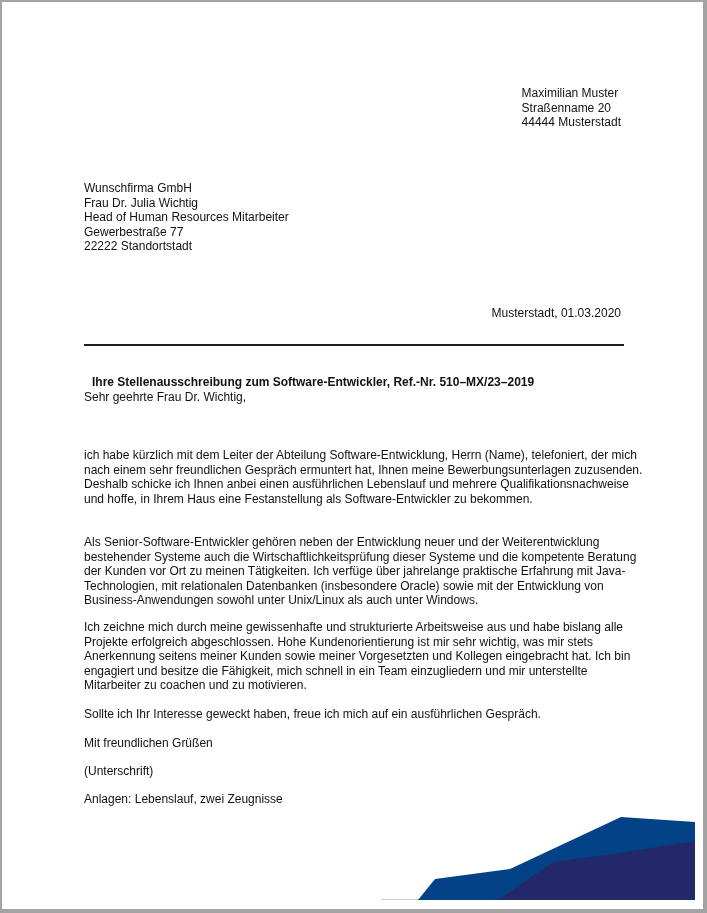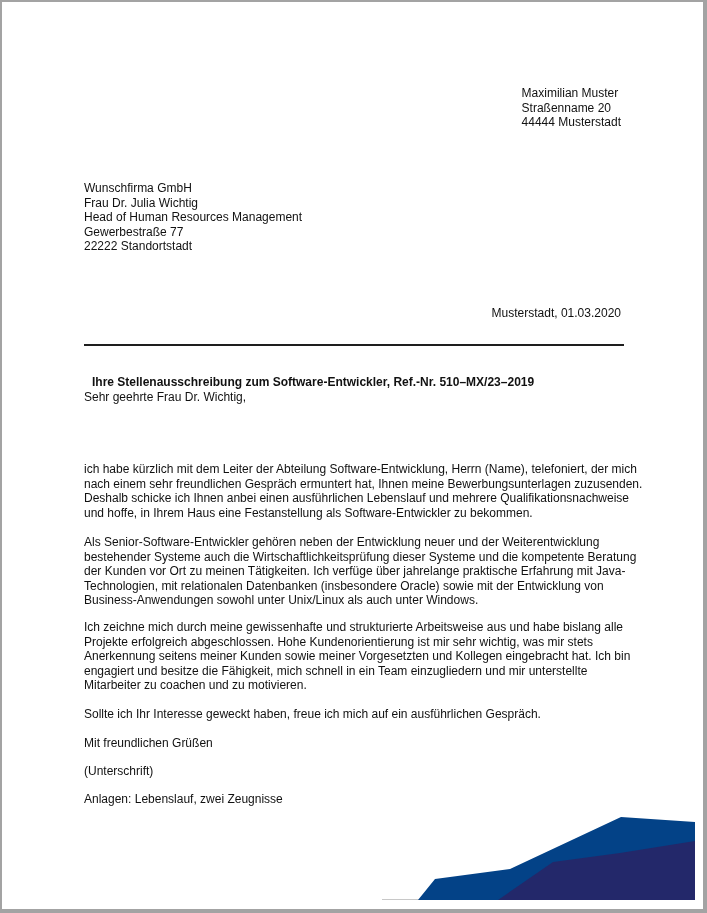--- a/index.html
+++ b/index.html
@@ -18,21 +18,21 @@
     }
     .abs { position: absolute; }
     .line { line-height: 14.6px; white-space: nowrap; }
     .sender { right: 82px; top: 84px; text-align: left; }
     .recipient { left: 82px; top: 179px; }
     .date { right: 82px; top: 304px; text-align: left; }
     .rule { left: 82px; top: 342px; width: 540px; height: 2px; background: #1e1e1e; }
     .subject { left: 82px; top: 373px; font-weight: bold; padding-left: 8px; }
     .para { left: 82px; width: 560px; line-height: 14.6px; white-space: normal; }
     .p-salutation { top: 388px; }
-    .p1 { top: 460px; }
+    .p1 { top: 446px; }
     .p2 { top: 533px; }
     .p3 { top: 618px; }
     .p4 { top: 705px; }
     .p5 { top: 734px; }
     .p6 { top: 762px; }
     .p7 { top: 790px; }
     .deco { left: 0; top: 0; }
   </style>
 </head>
 <body>
@@ -41,21 +41,21 @@
 
   <div class="abs sender">
     <div class="line">Maximilian Muster</div>
     <div class="line">Straßenname 20</div>
     <div class="line">44444 Musterstadt</div>
   </div>
 
   <div class="abs recipient">
     <div class="line">Wunschfirma GmbH</div>
     <div class="line">Frau Dr. Julia Wichtig</div>
-    <div class="line">Head of Human Resources Management</div>
+    <div class="line">Head of Human Resources Mitarbeiter</div>
     <div class="line">Gewerbestraße 77</div>
     <div class="line">22222 Standortstadt</div>
   </div>
 
   <div class="abs date line">Musterstadt, 01.03.2020</div>
 
   <div class="abs rule"></div>
 
   <div class="abs subject line">Ihre Stellenausschreibung zum Software-Entwickler, Ref.-Nr. 510–MX/23–2019</div>
 

